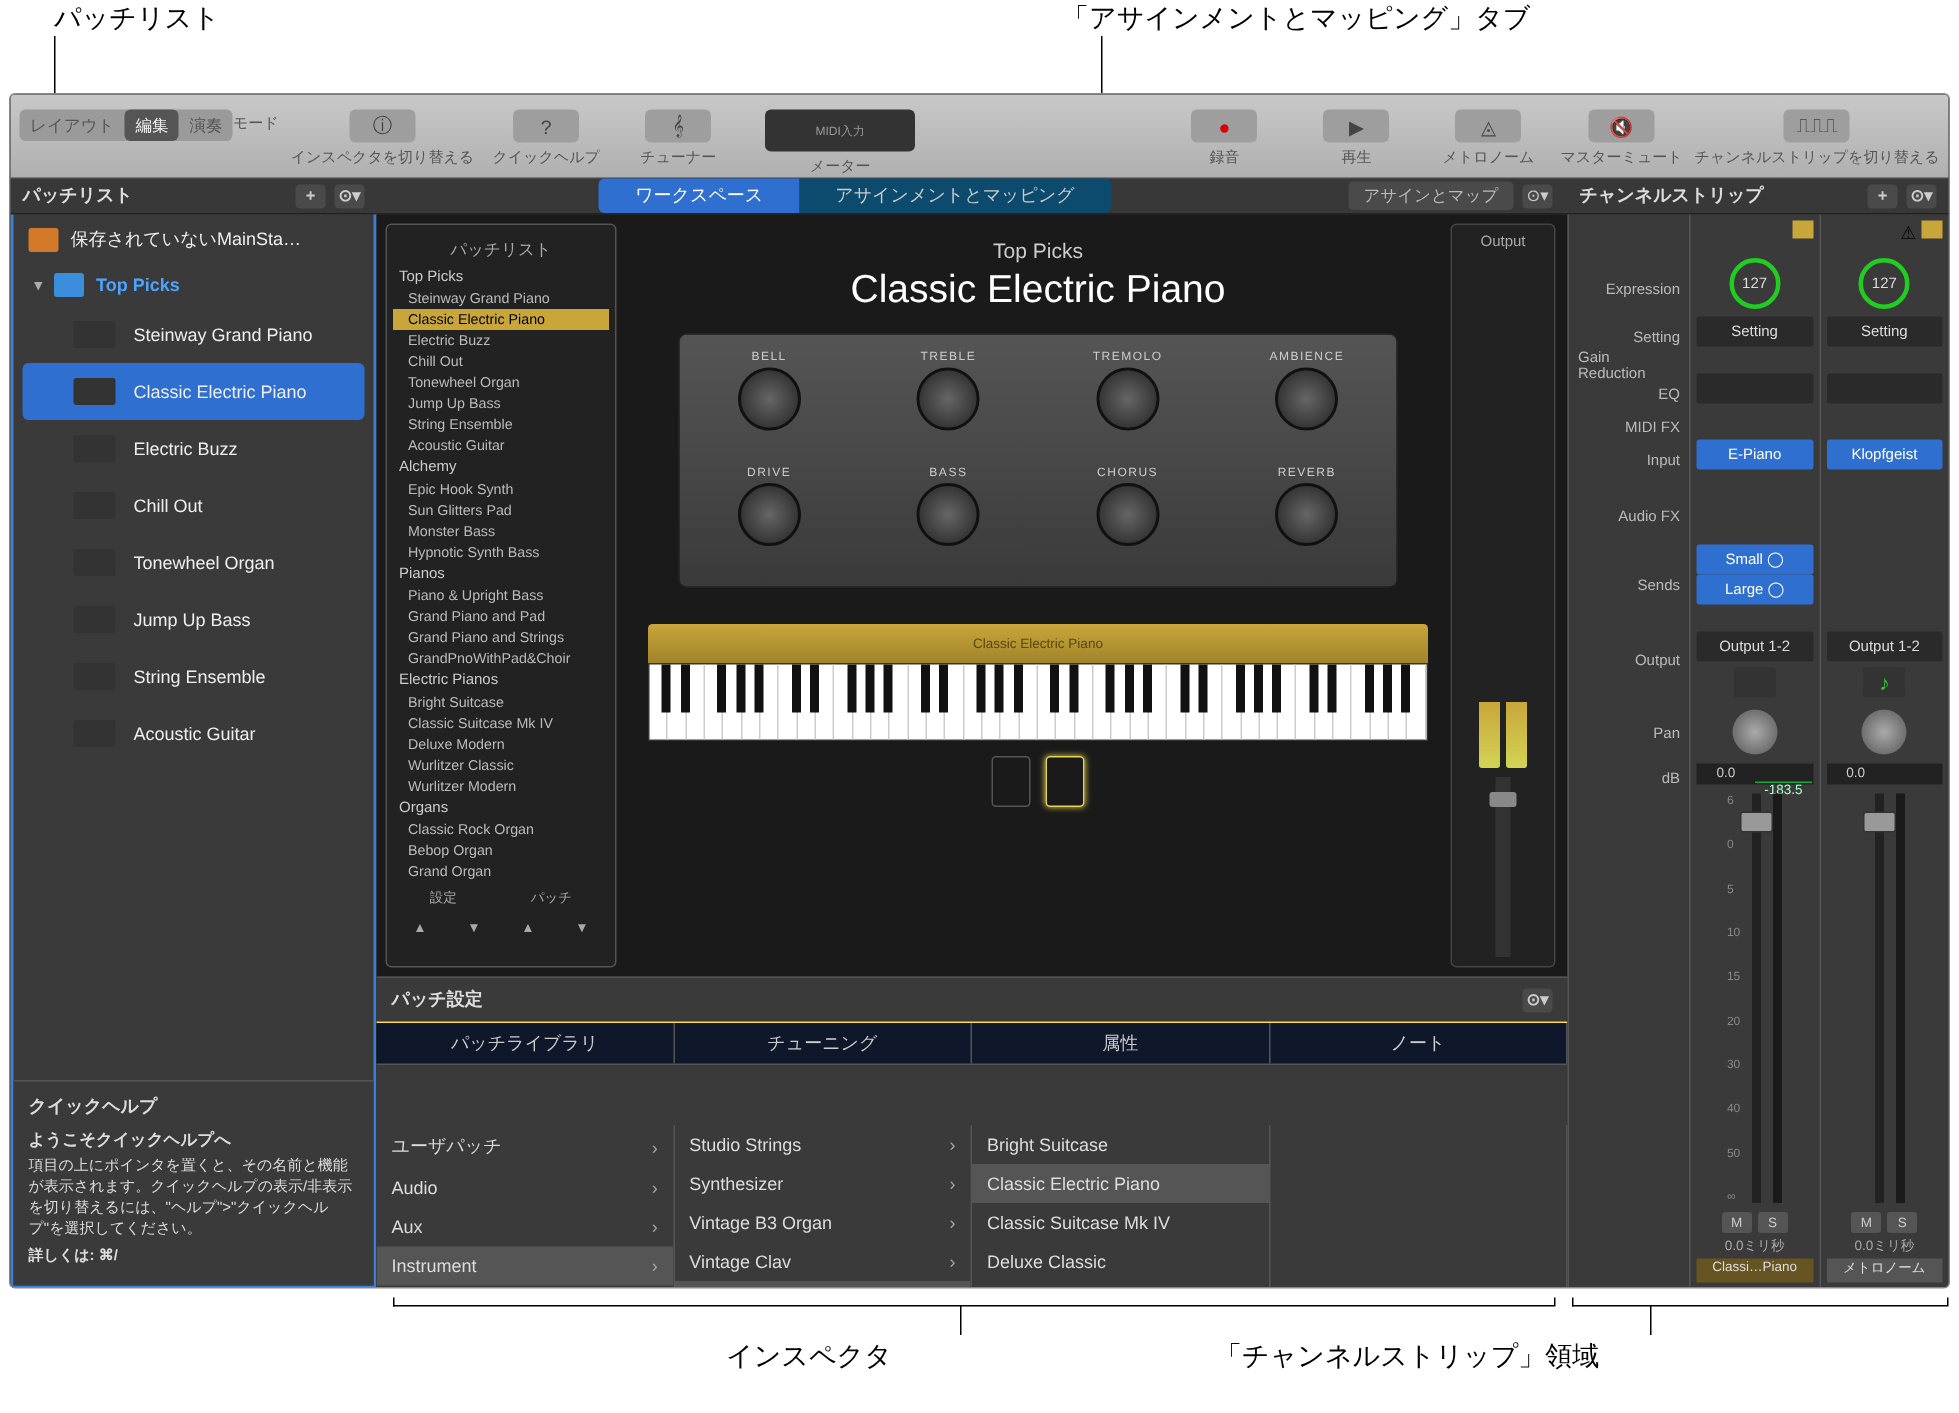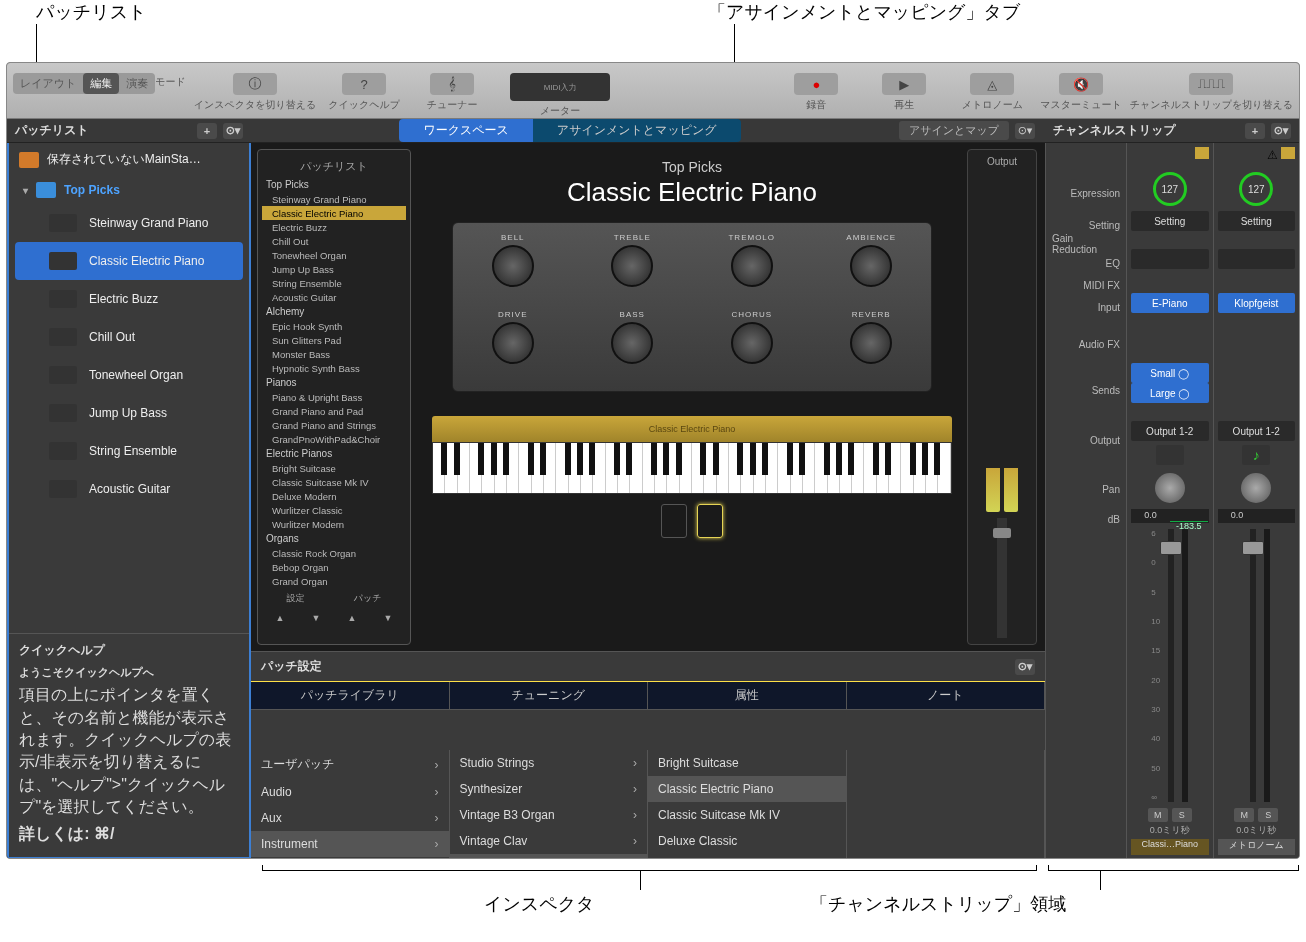--- a/index.html
+++ b/index.html
@@ -52,21 +52,21 @@
 .sb-set { display: flex; align-items: center; padding: 6px 14px; gap: 8px; color: #4da3ff; font-weight: 600; }
 .sb-disclosure { color: #aaa; font-size: 10px; }
 .sb-patch { display: flex; align-items: center; padding: 10px 10px 10px 40px; gap: 12px; color: #eee; }
 .sb-patch.selected { background: #2f6fd0; border-radius: 4px; margin: 0 6px; padding-left: 34px; }
 .sb-patch-ico { width: 28px; height: 18px; background: #333; border-radius: 2px; display: inline-block; }
 
 
 .qhelp { background: #3a3a3a; border-top: 1px solid #555; padding: 8px 10px; color: #ddd; }
 .qhelp h4 { font-size: 12px; font-weight: 600; margin-bottom: 6px; }
 .qhelp .qtitle { font-size: 11px; font-weight: 600; margin-bottom: 4px; }
-.qhelp p { font-size: 16px; line-height: 1.4; margin-bottom: 4px; }
+.qhelp p { font-size: 10px; line-height: 1.4; margin-bottom: 4px; }
 
 
 .workspace { flex: 1; background: #1a1a1a; display: flex; flex-direction: column; }
 .ws-top { flex: 1; display: flex; }
 .ws-patchlist { width: 154px; background: #222; border: 1px solid #555; margin: 6px; border-radius: 4px; padding: 6px 4px; overflow: auto; }
 .ws-pl-head { text-align: center; color: #aaa; font-size: 11px; padding: 3px 0; }
 .ws-pl-group { color: #ccc; font-size: 10px; padding: 2px 4px; }
 .ws-pl-item { color: #bbb; font-size: 9.5px; padding: 1.5px 10px; white-space: nowrap; overflow: hidden; }
 .ws-pl-item.sel { background: #c9a63a; color: #000; }
 .ws-pl-nav { display: flex; justify-content: space-around; padding: 4px 0; color: #aaa; font-size: 9px; }

